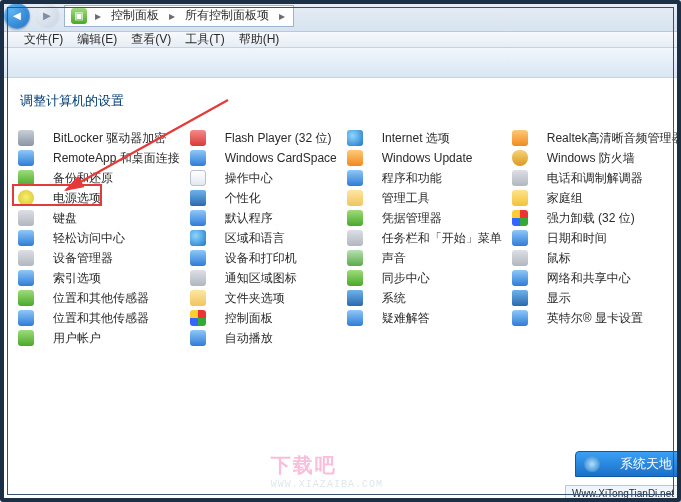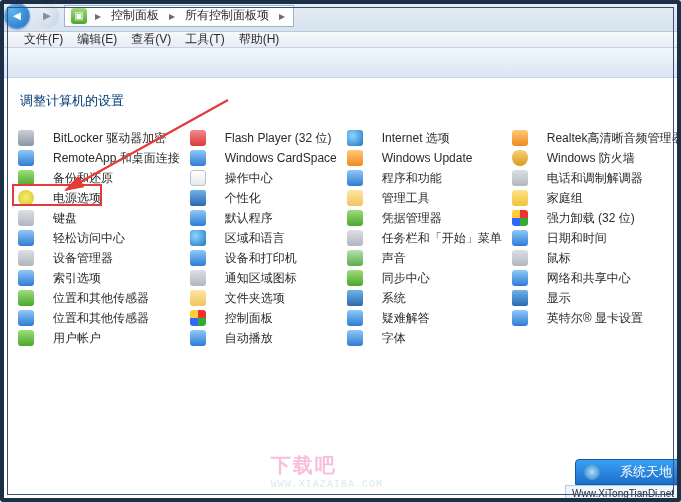--- a/index.html
+++ b/index.html
@@ -49,21 +49,21 @@
 .ic-flag   { background: linear-gradient(to bottom,#fff,#e4e8ef); border:1px solid #b9c2cf; }
 .ic-display{ background: linear-gradient(to bottom,#6fb3ea,#2a69b0); border-radius:2px; }
 
 
 .hi-box { position: absolute; border: 2px solid #e53a3a; pointer-events: none; }
 .arrow-svg { position: absolute; pointer-events: none; }
 
 
 .wm-bottom { position: absolute; right: 0; bottom: 0; display: flex; align-items: center; gap: 4px; }
 .wm-pill { background: linear-gradient(to bottom,#3aa0f5,#1b6fc9); color:#fff; font-size:13px; padding:3px 8px; border-radius:4px 0 0 0; display:flex; align-items:center; gap:20px; border:1px solid #0f5aa8; }
-.wm-site { background:#eef5fc; color:#2a2a2a; font-size:10px; padding:2px 6px; border:1px solid #b9c9db; }
+.wm-site { background:#eef5fc; color:#2a2a2a; font-size:10px; padding:2px 6px; border:1px solid #b9c9db;margin-top:8px; }
 .wm-center { position:absolute; left:48%; bottom:12px; transform:translateX(-50%); opacity:.35; }
 .wm-center .big{ color:#ec4899; font-size:20px; font-weight:600; letter-spacing:2px;}
 .wm-center .sml{ color:#9fb8ce; font-size:10px; text-align:center; letter-spacing:1px;font-family:Liberation Mono, monospace;}
 
 
 .frame { position:absolute; inset:0; pointer-events:none; border:4px solid #1b2f47; border-radius:3px; }
 .frame::after{ content:""; position:absolute; inset:3px; border:1px solid #3a5270; }
 
 </style>
 </head>
@@ -228,24 +228,20 @@
             <span class="lbl">同步中心</span>
           </div>
           <div class="item" id="item-system">
             <span class="ico ic-display"></span>
             <span class="lbl">系统</span>
           </div>
           <div class="item" id="item-troubleshoot">
             <span class="ico ic-blue"></span>
             <span class="lbl">疑难解答</span>
           </div>
-          <div class="item" id="item-fonts">
-            <span class="ico ic-blue"></span>
-            <span class="lbl">字体</span>
-          </div>
         </div>
         <div class="col">
           <div class="item" id="item-realtek">
             <span class="ico ic-orange"></span>
             <span class="lbl">Realtek高清晰音频管理器</span>
           </div>
           <div class="item" id="item-firewall">
             <span class="ico ic-shield"></span>
             <span class="lbl">Windows 防火墙</span>
           </div>

